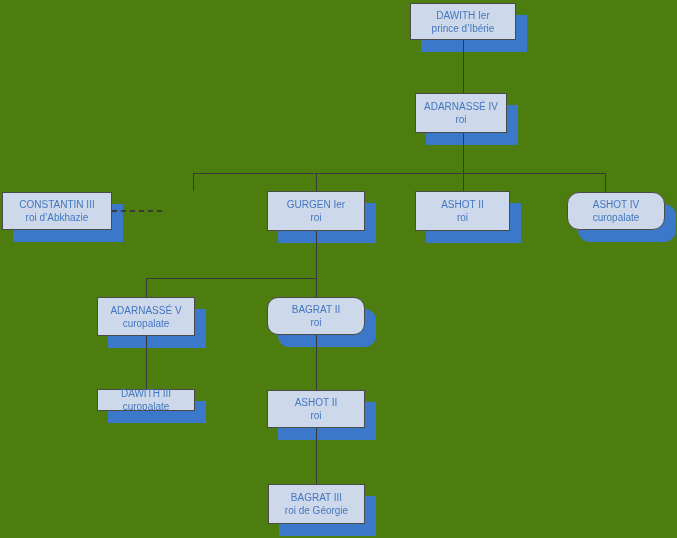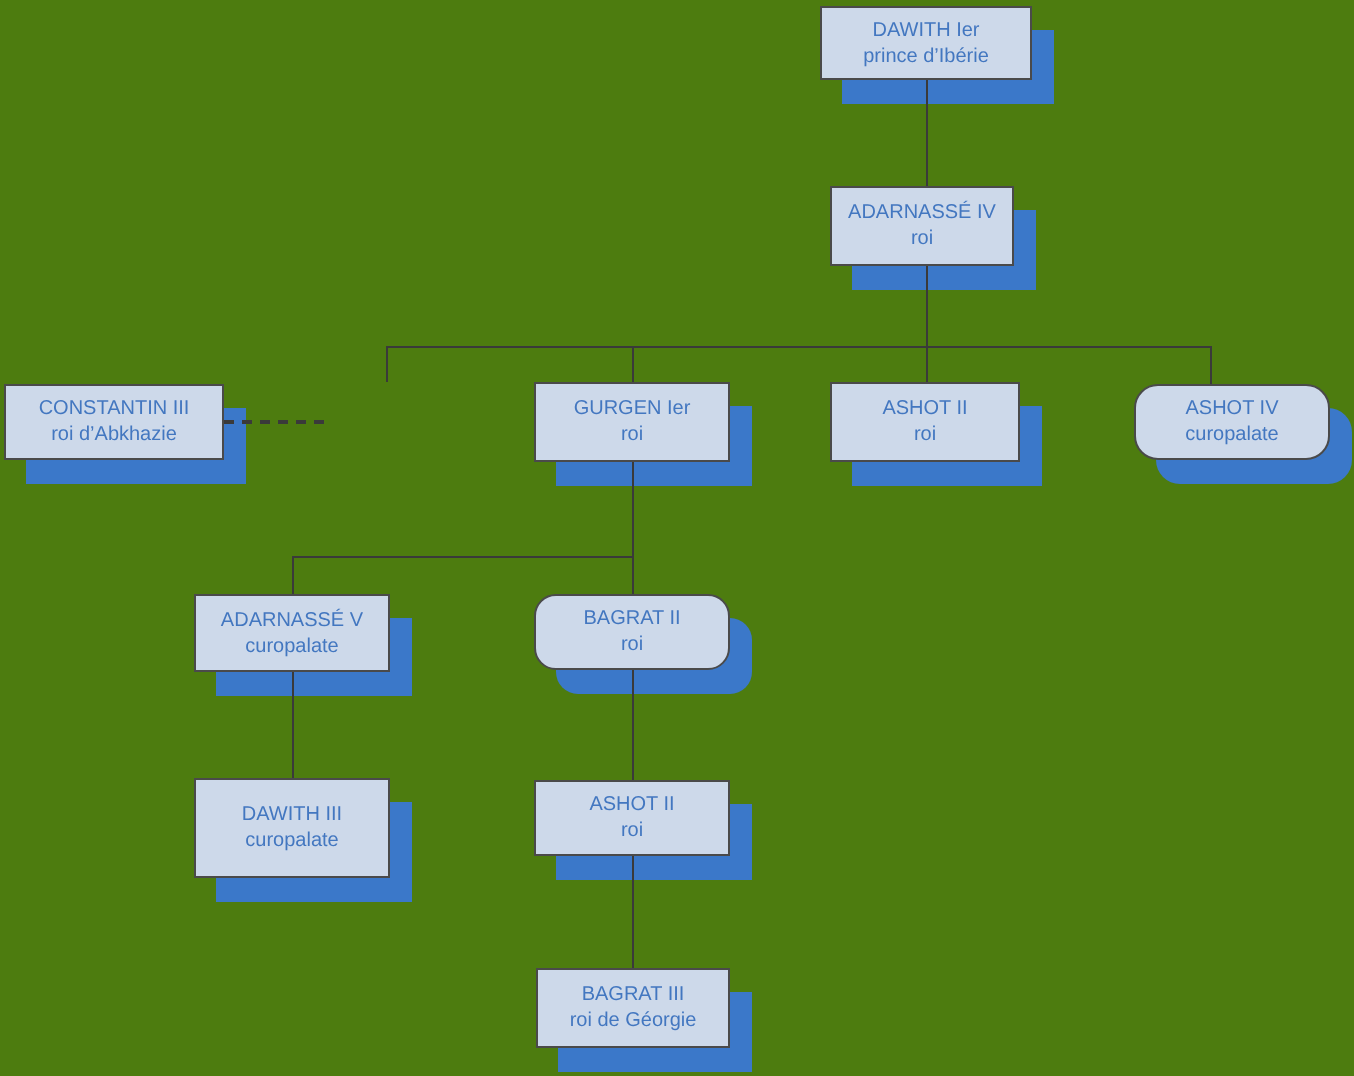--- a/index.html
+++ b/index.html
@@ -79,21 +79,21 @@
       <div>curopalate</div>
     </div>
     <div class="node shadowed" style="left: 97px; top: 297px; width: 98px; height: 39px;">
       <div>ADARNASSÉ V</div>
       <div>curopalate</div>
     </div>
     <div class="node shadowed" style="left: 267px; top: 297px; width: 98px; height: 38px; border-radius: 11px;">
       <div>BAGRAT II</div>
       <div>roi</div>
     </div>
-    <div class="node shadowed" style="left: 97px; top: 389px; width: 98px; height: 50px;">
+    <div class="node shadowed" style="left: 97px; top: 389px; width: 98px; height: 22px;">
       <div>DAWITH III</div>
       <div>curopalate</div>
     </div>
     <div class="node shadowed" style="left: 267px; top: 390px; width: 98px; height: 38px;">
       <div>ASHOT II</div>
       <div>roi</div>
     </div>
     <div class="node shadowed" style="left: 268px; top: 484px; width: 97px; height: 40px;">
       <div>BAGRAT III</div>
       <div>roi de Géorgie</div>

